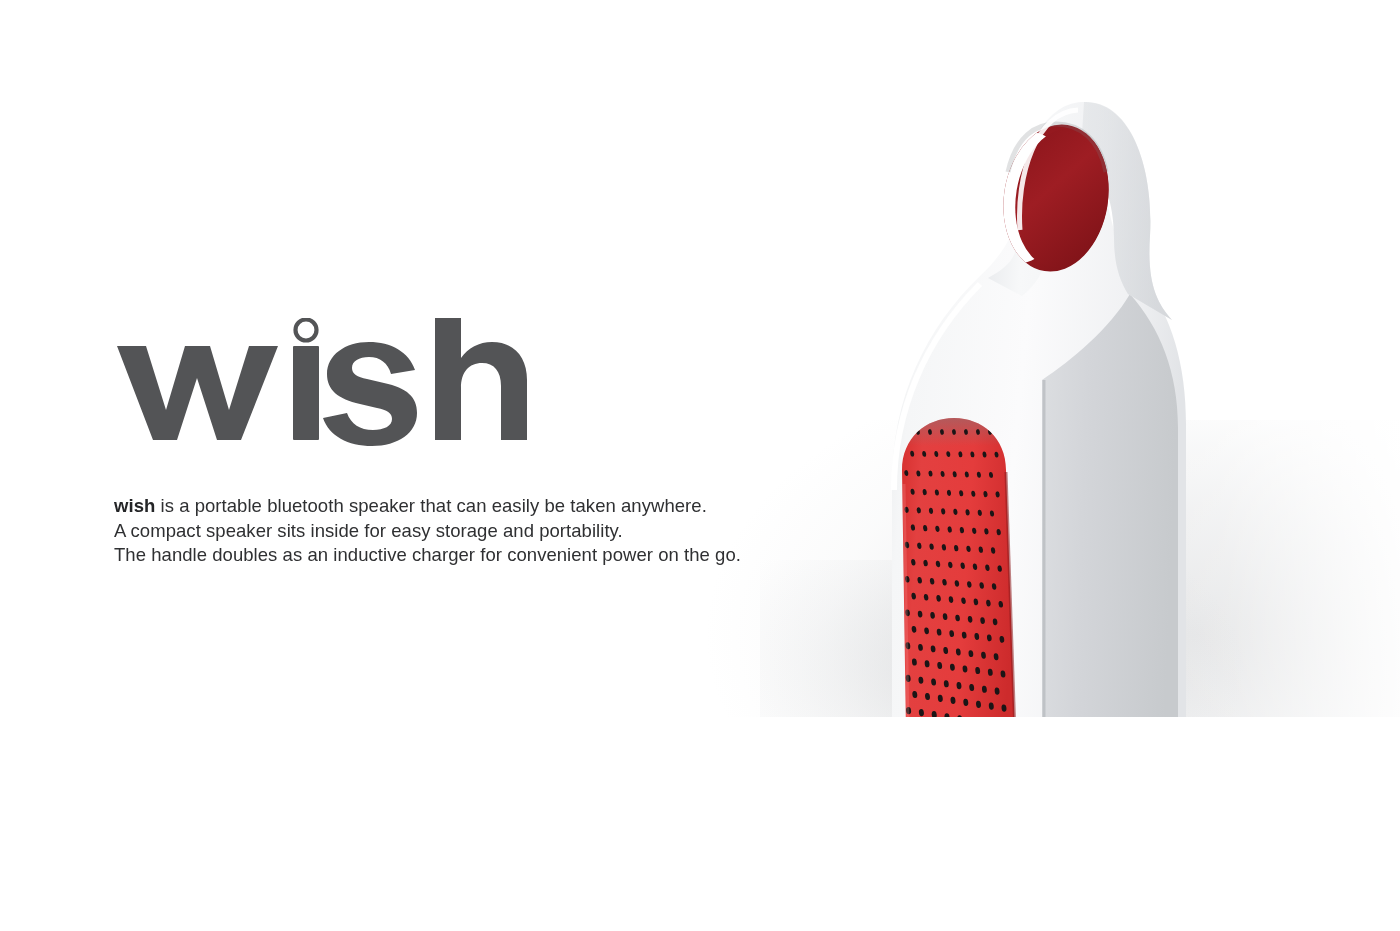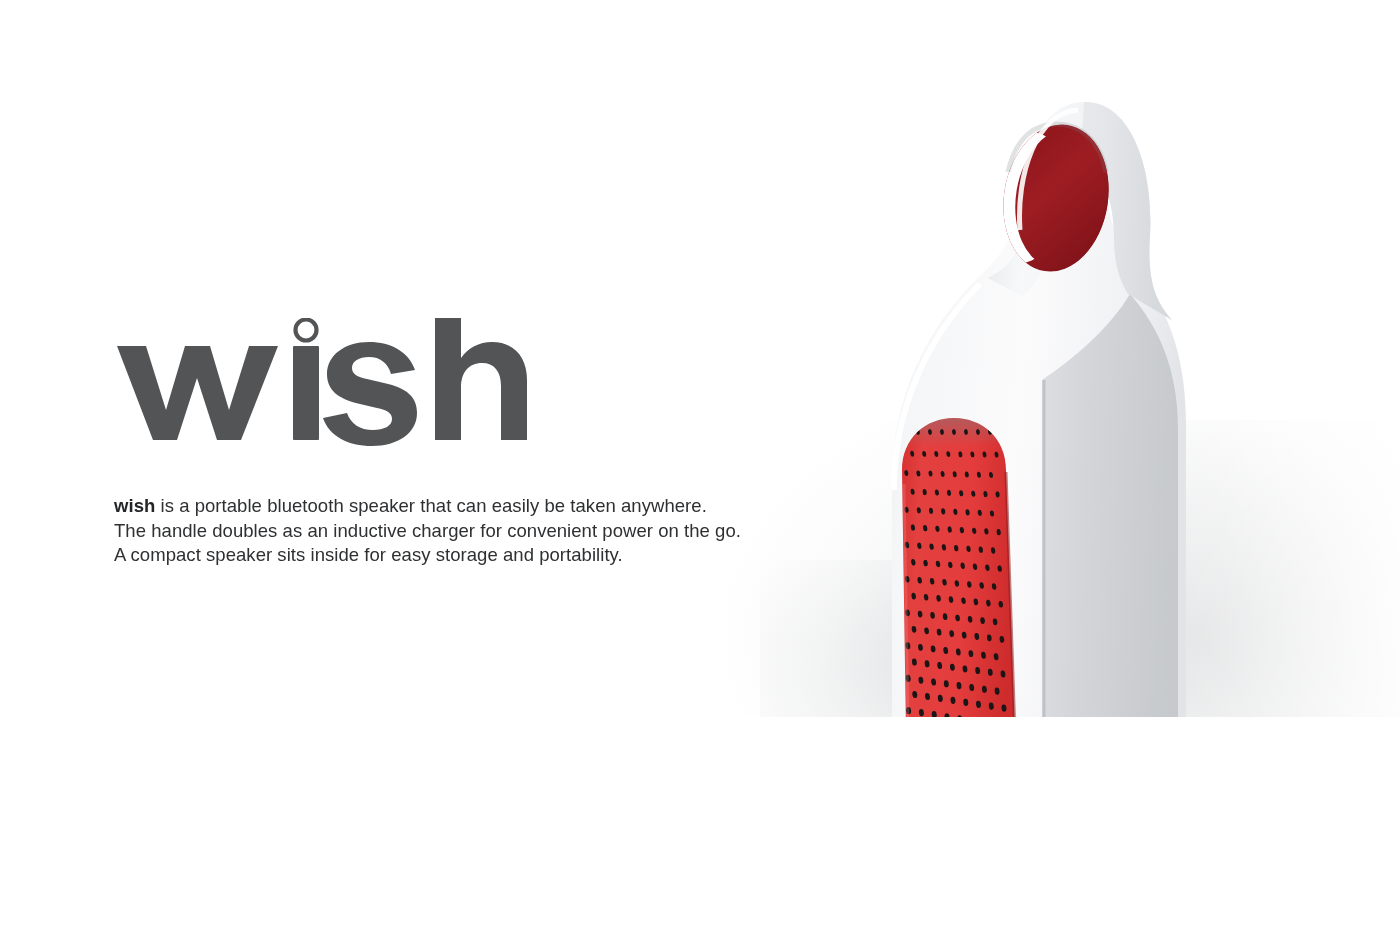--- a/index.html
+++ b/index.html
@@ -115,22 +115,22 @@
 
         <path d="M322 0 L348 0 L348 40 C355 30 366 24 379 24 C401 24 414 39 414 62 L414 122 L388 122 L388 68 C388 53 381 45 369 45 C356 45 348 54 348 70 L348 122 L322 122 Z"></path>
       </g>
 
       <circle cx="193" cy="12" r="10.5" fill="none" stroke="#535456" stroke-width="4.2"></circle>
     </svg>
   </div>
 
   <div class="desc">
     <span class="line"><b>wish</b><span> is a portable bluetooth speaker that can easily be taken anywhere.</span></span>
+    <span class="line">A compact speaker sits inside for easy storage and portability.</span>
     <span class="line">The handle doubles as an inductive charger for convenient power on the go.</span>
-    <span class="line">A compact speaker sits inside for easy storage and portability.</span>
   </div>
 
   <div id="product">
     <svg width="470" height="800" viewBox="0 0 470 800" xmlns="http://www.w3.org/2000/svg">
       <defs>
 
         <linearGradient id="frontFace" x1="0" y1="0" x2="1" y2="0.2">
           <stop offset="0%" stop-color="#e7e9eb"></stop>
           <stop offset="12%" stop-color="#f5f6f7"></stop>
           <stop offset="48%" stop-color="#fbfbfc"></stop>

